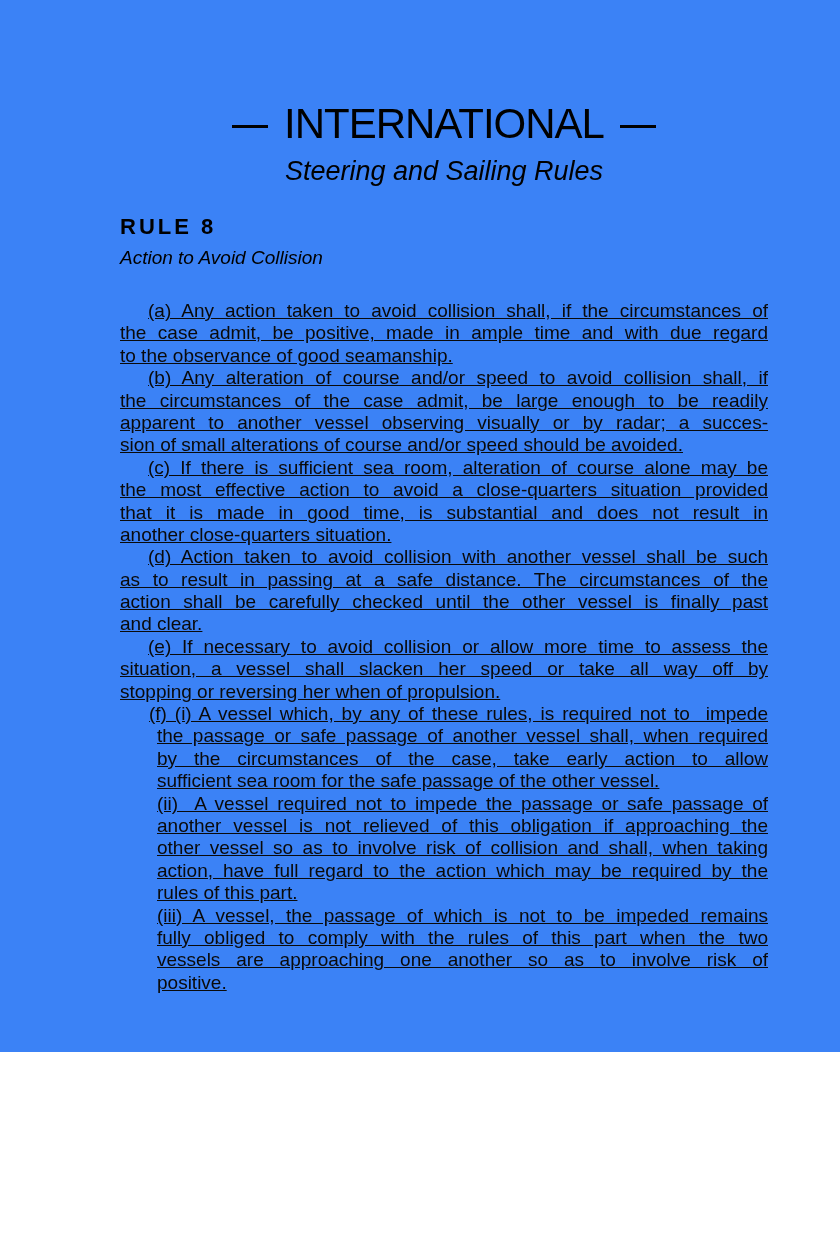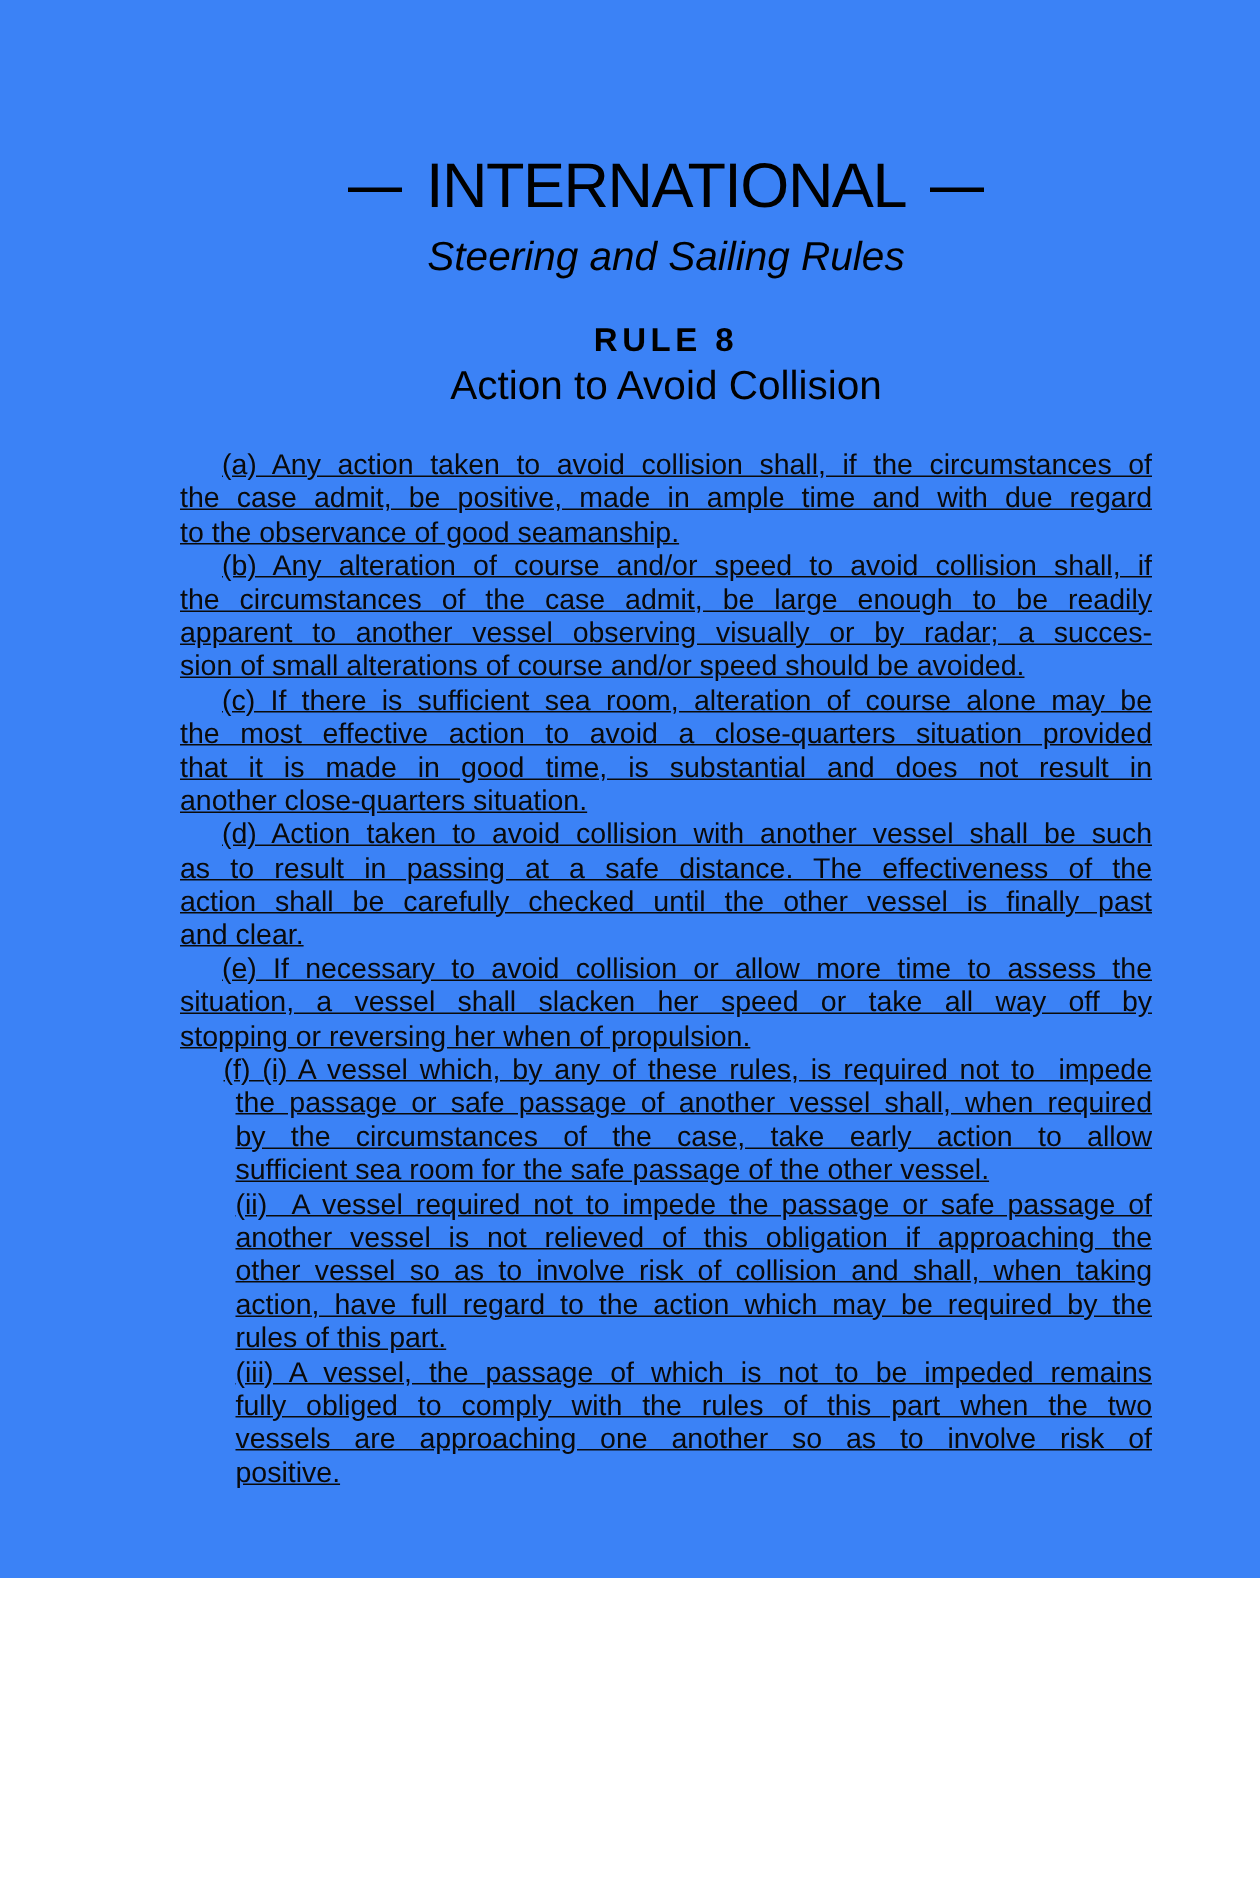--- a/index.html
+++ b/index.html
@@ -45,31 +45,32 @@
     margin-top: 13px;
     font-style: italic;
     font-size: 27px;
     line-height: 27px;
   }
 
   
   .rule-heading {
     position: absolute;
     left: 120px; top: 216px; width: 648px;
-    text-align: center;
+    text-align: left;
   }
   .rule-number {
     font-weight: bold;
     font-size: 22px;
     line-height: 22px;
     letter-spacing: 3px;
   }
   .rule-title {
     margin-top: 9px;
-    font-size: 27px;
+    font-style: italic;
+    font-size: 19px;
     line-height: 21px;
   }
 
   
   .rule-body {
     position: absolute;
     left: 120px; top: 300px; width: 648px;
     font-size: 19px;
     color: #0a0a0a;
   }
@@ -130,21 +131,21 @@
         <div class="line">sion of small alterations of course and/or speed should be avoided.</div>
       </div>
       <div class="para normal">
         <div class="line first fill">(c) If there is sufficient sea room, alteration of course alone may be</div>
         <div class="line fill">the most effective action to avoid a close-quarters situation provided</div>
         <div class="line fill">that it is made in good time, is substantial and does not result in</div>
         <div class="line">another close-quarters situation.</div>
       </div>
       <div class="para normal">
         <div class="line first fill">(d) Action taken to avoid collision with another vessel shall be such</div>
-        <div class="line fill">as to result in passing at a safe distance. The effectiveness of the</div>
+        <div class="line fill">as to result in passing at a safe distance. The circumstances of the</div>
         <div class="line fill">action shall be carefully checked until the other vessel is finally past</div>
         <div class="line">and clear.</div>
       </div>
       <div class="para normal">
         <div class="line first fill">(e) If necessary to avoid collision or allow more time to assess the</div>
         <div class="line fill">situation, a vessel shall slacken her speed or take all way off by</div>
         <div class="line">stopping or reversing her when of propulsion.</div>
       </div>
       <div class="para sub-first">
         <div class="line first fill">(f) (i) A vessel which, by any of these rules, is required not to&nbsp; impede</div>

